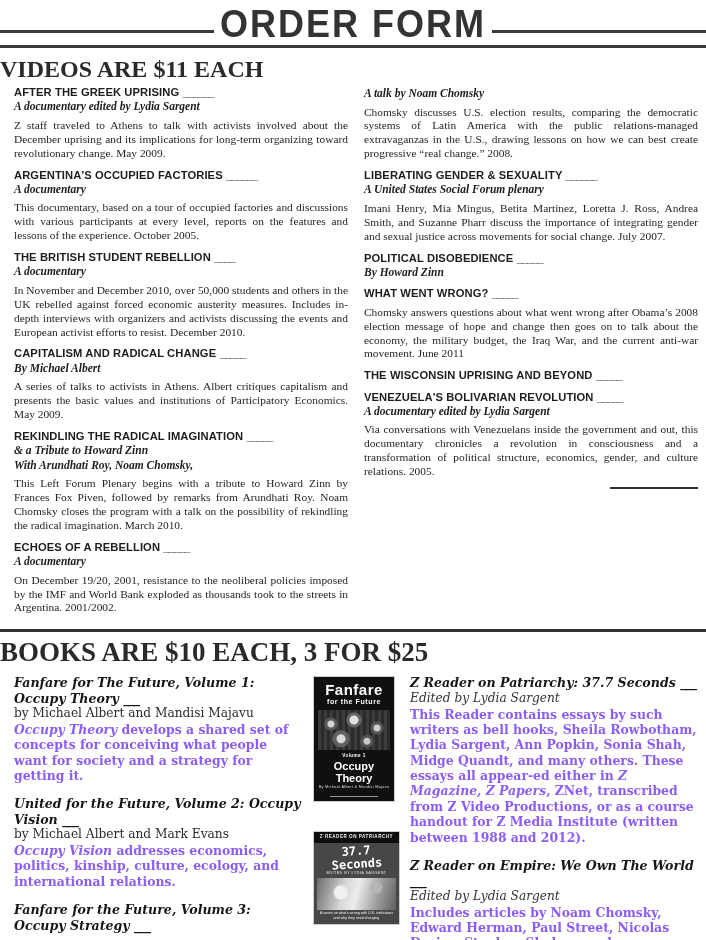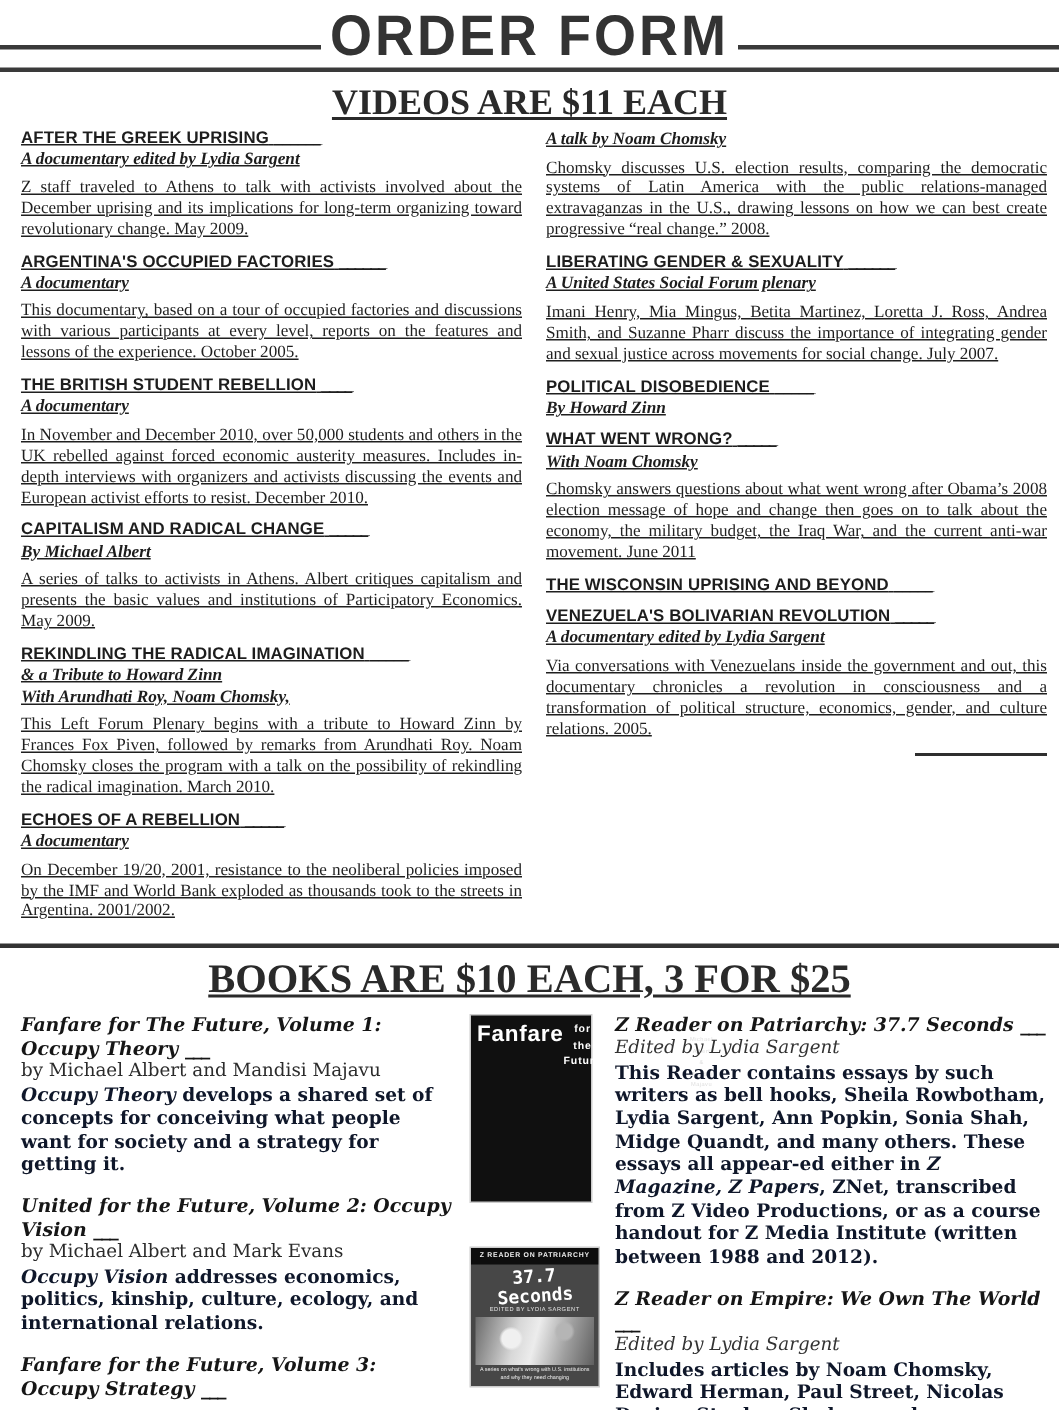--- a/index.html
+++ b/index.html
@@ -19,55 +19,55 @@
     color:#333; letter-spacing:2px; transform:scaleY(1.06);
   }
   .title-rule { border-top:3px solid #3a3a3a; margin-top:3px; }
   .subtitle {
     margin:5px 0 0; text-align:center;
     font:bold 13px "Liberation Sans", sans-serif; color:#2b2b2b;
   }
 
   
   .section-heading {
-    text-align:center; color:#2a2a2a;
-    font-family:"Liberation Serif", serif; font-weight:bold;text-decoration:underline;
+    text-align:left; color:#2a2a2a;
+    font-family:"Liberation Serif", serif; font-weight:bold;
   }
   .videos-heading { margin:9px 0 5px; font-size:24px; line-height:1; }
   .books-heading  { margin:7px 0 9px; font-size:27px; line-height:1; }
 
   
   .videos-grid { display:flex; gap:16px; padding:0 8px 0 14px; }
   .vcol { flex:1; min-width:0; }
-  .ventry { margin-bottom:8px;text-decoration:underline; }
+  .ventry { margin-bottom:8px; }
   .vtitle { margin:0; font:bold 11.2px/1.18 "Liberation Sans", sans-serif; color:#1d1d1d; letter-spacing:0.1px; }
   .vblank { letter-spacing:-1px; }
   .vauthor { margin:1px 0 0; font:italic bold 11.5px/1.18 "Liberation Serif", serif; color:#1d1d1d; }
   .vbody { margin:5px 0 0; font-size:11.4px; line-height:1.22; text-align:justify; color:#1f1f1f; }
   #videos-right::after { content:""; display:block; width:88px; margin-left:auto; border-top:2px solid #2f2f2f; }
 
   .big-rule { border-top:3px solid #333; margin-top:6px; }
 
   
   .books-grid { display:flex; gap:10px; padding:0 6px 0 14px; }
   .bcol { width:298px; }
   .bentry { margin-bottom:13px; }
   .btitle { margin:0; font:italic bold 12.6px/1.22 "DejaVu Serif", serif; color:#161616; }
   .bblank { font-style:normal; letter-spacing:-1px; }
   .bbyline { margin:0; font:12.2px/1.22 "DejaVu Serif", serif; color:#2b2b2b; }
   .bcol-right .bbyline { font-style:italic; color:#333; }
-  .bdesc { margin:1px 0 0; font:bold 12.4px/1.24 "DejaVu Serif", serif; color:#0f172a; }
+  .bdesc { margin:1px 0 0; font:bold 12.4px/1.24 "DejaVu Serif", serif; color:#8b5cf6; }
   .bdesc .seg-i { font-style:italic; }
 
   
   .covers { width:86px; flex:0 0 86px; display:flex; flex-direction:column; gap:31px; padding-top:2px; }
   .cover { box-shadow:0 0 0 1px #ccc; }
   .cover1 {
     width:80px; height:124px; background:#101010; color:#fff;
-    text-align:center; padding:5px 4px 4px; display:flex; flex-direction:row;
+    text-align:center; padding:5px 4px 4px; display:flex; flex-direction:column;
   }
   .c1-fanfare { font:bold 15px/1 "Liberation Sans", sans-serif; letter-spacing:0.5px; }
   .c1-fft { font:bold 7px/1.5 "Liberation Sans", sans-serif; letter-spacing:0.6px; }
   .c1-photo {
     height:44px; margin:2px 0;
     background:
       radial-gradient(circle at 18% 35%, #d6d6d6 0 3px, #5a5a5a 4px 6px, rgba(0,0,0,0) 7px),
       radial-gradient(circle at 50% 25%, #e0e0e0 0 4px, #666 5px 7px, rgba(0,0,0,0) 8px),
       radial-gradient(circle at 82% 45%, #cfcfcf 0 3px, #575757 4px 6px, rgba(0,0,0,0) 7px),
       radial-gradient(circle at 32% 72%, #d9d9d9 0 4px, #606060 5px 8px, rgba(0,0,0,0) 9px),
@@ -161,21 +161,20 @@
           <h3 class="vtitle"><span>LIBERATING GENDER &amp; SEXUALITY</span> <span class="vblank">______</span></h3>
           <p class="vauthor">A United States Social Forum plenary</p>
           <p class="vbody">Imani Henry, Mia Mingus, Betita Martinez, Loretta J. Ross, Andrea Smith, and Suzanne Pharr discuss the importance of integrating gender and sexual justice across movements for social change. July 2007.</p>
         </div>
         <div class="ventry">
           <h3 class="vtitle"><span>POLITICAL DISOBEDIENCE</span> <span class="vblank">_____</span></h3>
           <p class="vauthor">By Howard Zinn</p>
         </div>
         <div class="ventry">
           <h3 class="vtitle"><span>WHAT WENT WRONG?</span> <span class="vblank">_____</span></h3>
-          <p class="vauthor">With Noam Chomsky</p>
           <p class="vbody">Chomsky answers questions about what went wrong after Obama’s 2008 election message of hope and change then goes on to talk about the economy, the military budget, the Iraq War, and the current anti-war movement. June 2011</p>
         </div>
         <div class="ventry">
           <h3 class="vtitle"><span>THE WISCONSIN UPRISING AND BEYOND</span> <span class="vblank">_____</span></h3>
         </div>
         <div class="ventry">
           <h3 class="vtitle"><span>VENEZUELA'S BOLIVARIAN REVOLUTION</span> <span class="vblank">_____</span></h3>
           <p class="vauthor">A documentary edited by Lydia Sargent</p>
           <p class="vbody">Via conversations with Venezuelans inside the government and out, this documentary chronicles a revolution in consciousness and a transformation of political structure, economics, gender, and culture relations. 2005.</p>
         </div>

